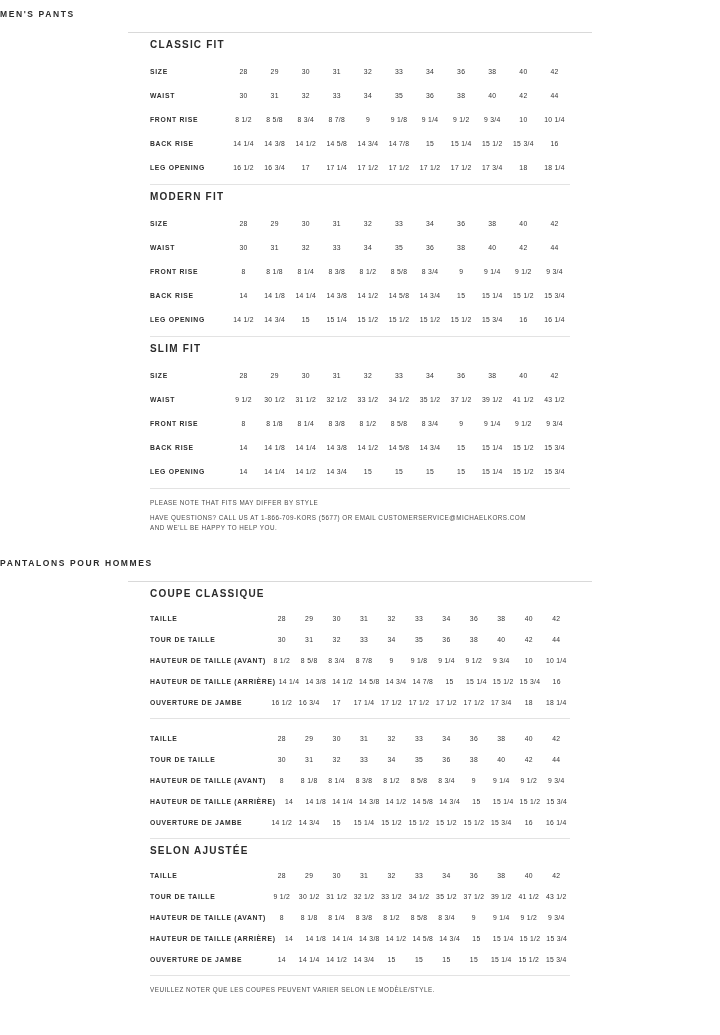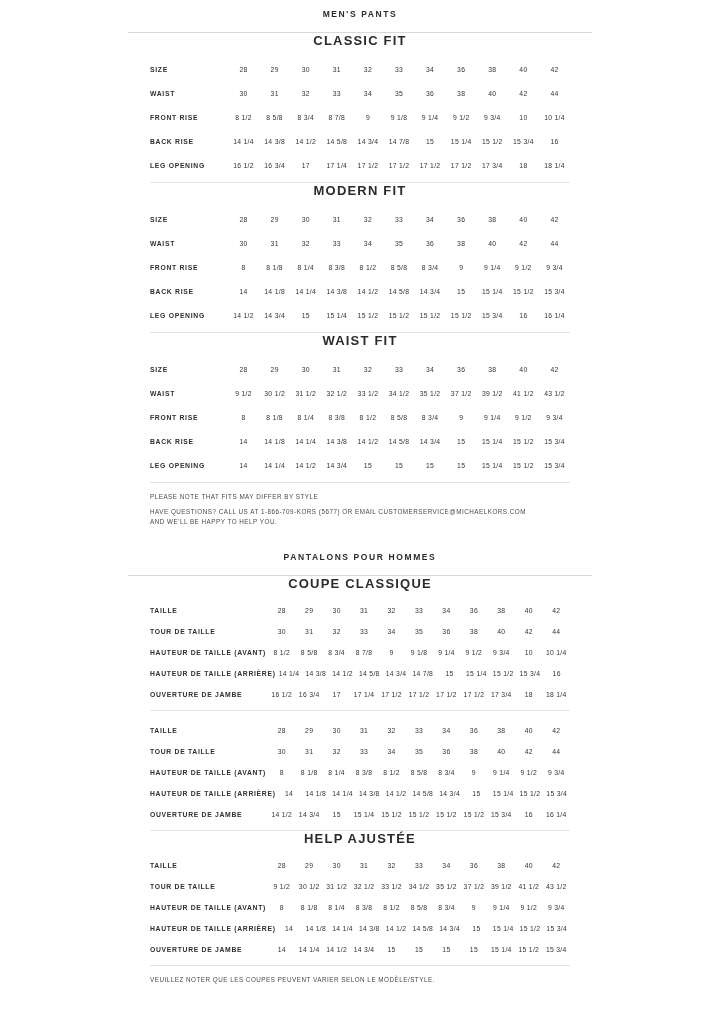--- a/index.html
+++ b/index.html
@@ -7,42 +7,41 @@
     width: 720px;
     background: #ffffff;
     font-family: "Liberation Sans", sans-serif;
     color: #2f2f2f;
   }
   body { height: 1035px; overflow: hidden; }
 
   .page { width: 720px; padding-top: 9px; }
 
   .main-title {
-    text-align: center;
     font-size: 8.5px;
     font-weight: bold;
     letter-spacing: 1.6px;
     color: #2b2b2b;
   }
   .main-divider {
     width: 464px;
     height: 1px;
     background: #d9d9d9;
     margin: 13px auto 0 auto;
   }
 
   .content-col { width: 420px; margin: 0 auto; }
 
   .fit-heading {
-    text-align: center;
-    font-size: 13px;
+    text-align: left;
+    font-size: 10px;
     font-weight: bold;
     letter-spacing: 1.2px;
     color: #2b2b2b;
-    margin-top: 0;
+    margin-top: 6px;
   }
 
   .fit-table { margin-top: 9px; }
 
   .trow { display: flex; align-items: center; }
   .fit-table.en .trow { height: 24px; }
   .fit-table.fr .trow { height: 21px; }
 
   .tlabel {
     font-size: 6.8px;
@@ -237,21 +236,21 @@
           <div class="tval">15 1/2</div>
           <div class="tval">15 3/4</div>
           <div class="tval">16</div>
           <div class="tval">16 1/4</div>
         </div>
       </div>
   </div>
   <div class="table-divider"></div>
 
   <div class="content-col">
-    <div class="fit-heading">WAIST FIT</div>
+    <div class="fit-heading">SLIM FIT</div>
     <div class="fit-table en">
         <div class="trow">
           <div class="tlabel">SIZE</div>
           <div class="tval">28</div>
           <div class="tval">29</div>
           <div class="tval">30</div>
           <div class="tval">31</div>
           <div class="tval">32</div>
           <div class="tval">33</div>
           <div class="tval">34</div>
@@ -480,21 +479,21 @@
           <div class="tval">15 1/2</div>
           <div class="tval">15 3/4</div>
           <div class="tval">16</div>
           <div class="tval">16 1/4</div>
         </div>
       </div>
   </div>
   <div class="table-divider"></div>
 
   <div class="content-col">
-    <div class="fit-heading">HELP AJUSTÉE</div>
+    <div class="fit-heading">SELON AJUSTÉE</div>
     <div class="fit-table fr">
         <div class="trow">
           <div class="tlabel">TAILLE</div>
           <div class="tval">28</div>
           <div class="tval">29</div>
           <div class="tval">30</div>
           <div class="tval">31</div>
           <div class="tval">32</div>
           <div class="tval">33</div>
           <div class="tval">34</div>

